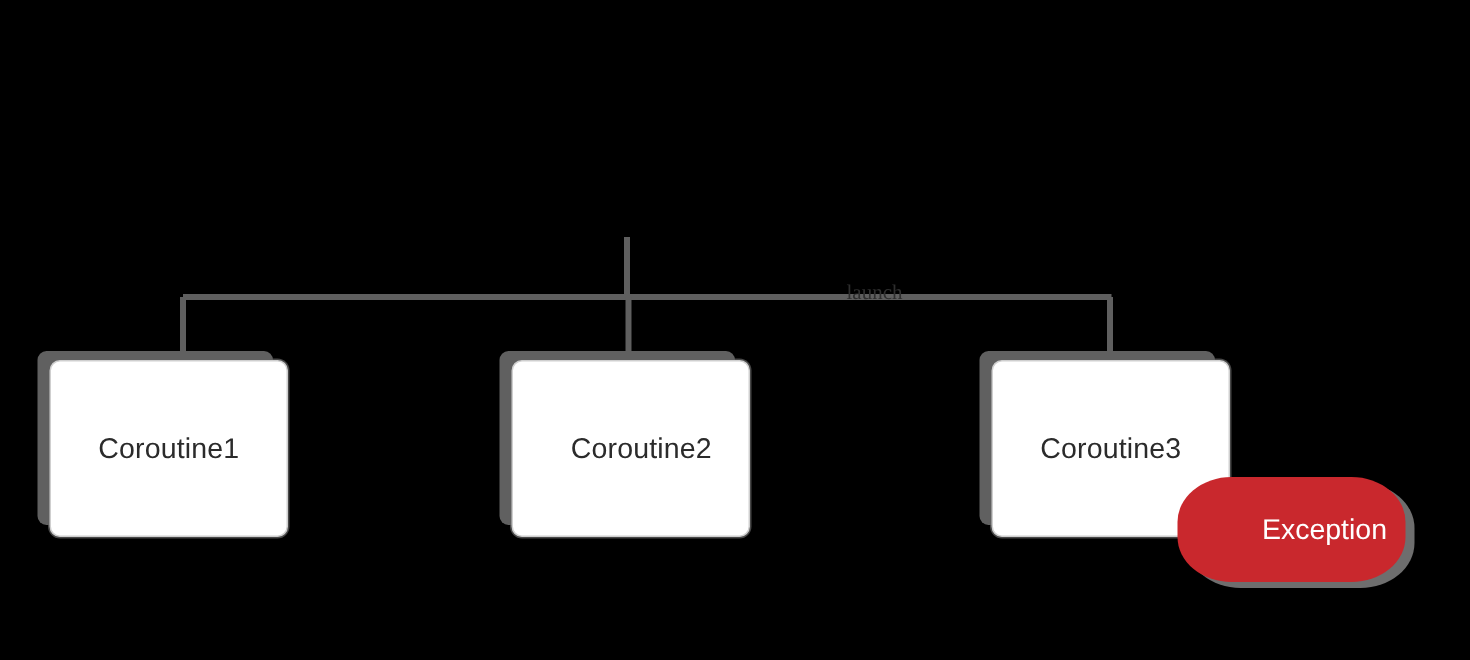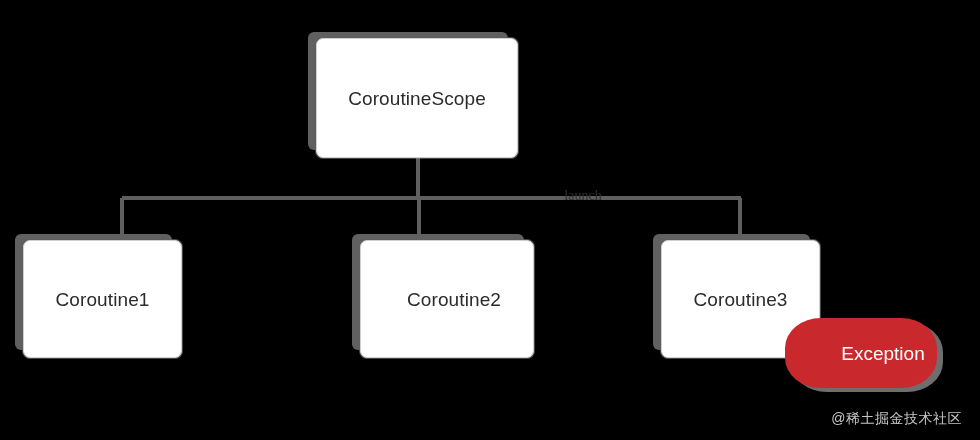--- a/index.html
+++ b/index.html
@@ -49,29 +49,29 @@
     white-space: nowrap;
   }
 
   #node-scope {
     left: 316px;
     top: 38px;
     width: 202px;
     height: 120px;
   }
   #node-c1 {
-    left: 23px;
+    left: 33px;
     top: 240px;
     width: 159px;
     height: 118px;
   }
   #node-c2 {
-    left: 360px;
+    left: 341px;
     top: 240px;
-    width: 174px;
+    width: 159px;
     height: 118px;
     padding-left: 14px;
   }
   #node-c3 {
     left: 661px;
     top: 240px;
     width: 159px;
     height: 118px;
   }
 
@@ -146,35 +146,31 @@
       <line x1="122" y1="198" x2="122" y2="240"></line>
 
       <line x1="419" y1="198" x2="419" y2="240"></line>
 
       <line x1="740" y1="198" x2="740" y2="240"></line>
     </g>
   </svg>
 
   <div id="edge-label-launch">launch</div>
 
-  <div class="node" id="node-scope">
-    <span class="node-label">CoroutineScope</span>
-  </div>
 
   <div class="node" id="node-c1">
     <span class="node-label">Coroutine1</span>
   </div>
 
   <div class="node" id="node-c2">
     <span class="node-label">Coroutine2</span>
   </div>
 
   <div class="node" id="node-c3">
     <span class="node-label">Coroutine3</span>
   </div>
 
   <div id="exception-badge">
     <span class="pill-label">Exception</span>
   </div>
 
-  <div id="watermark">@稀土掘金技术社区</div>
 
 </div>
 
 </body></html>

